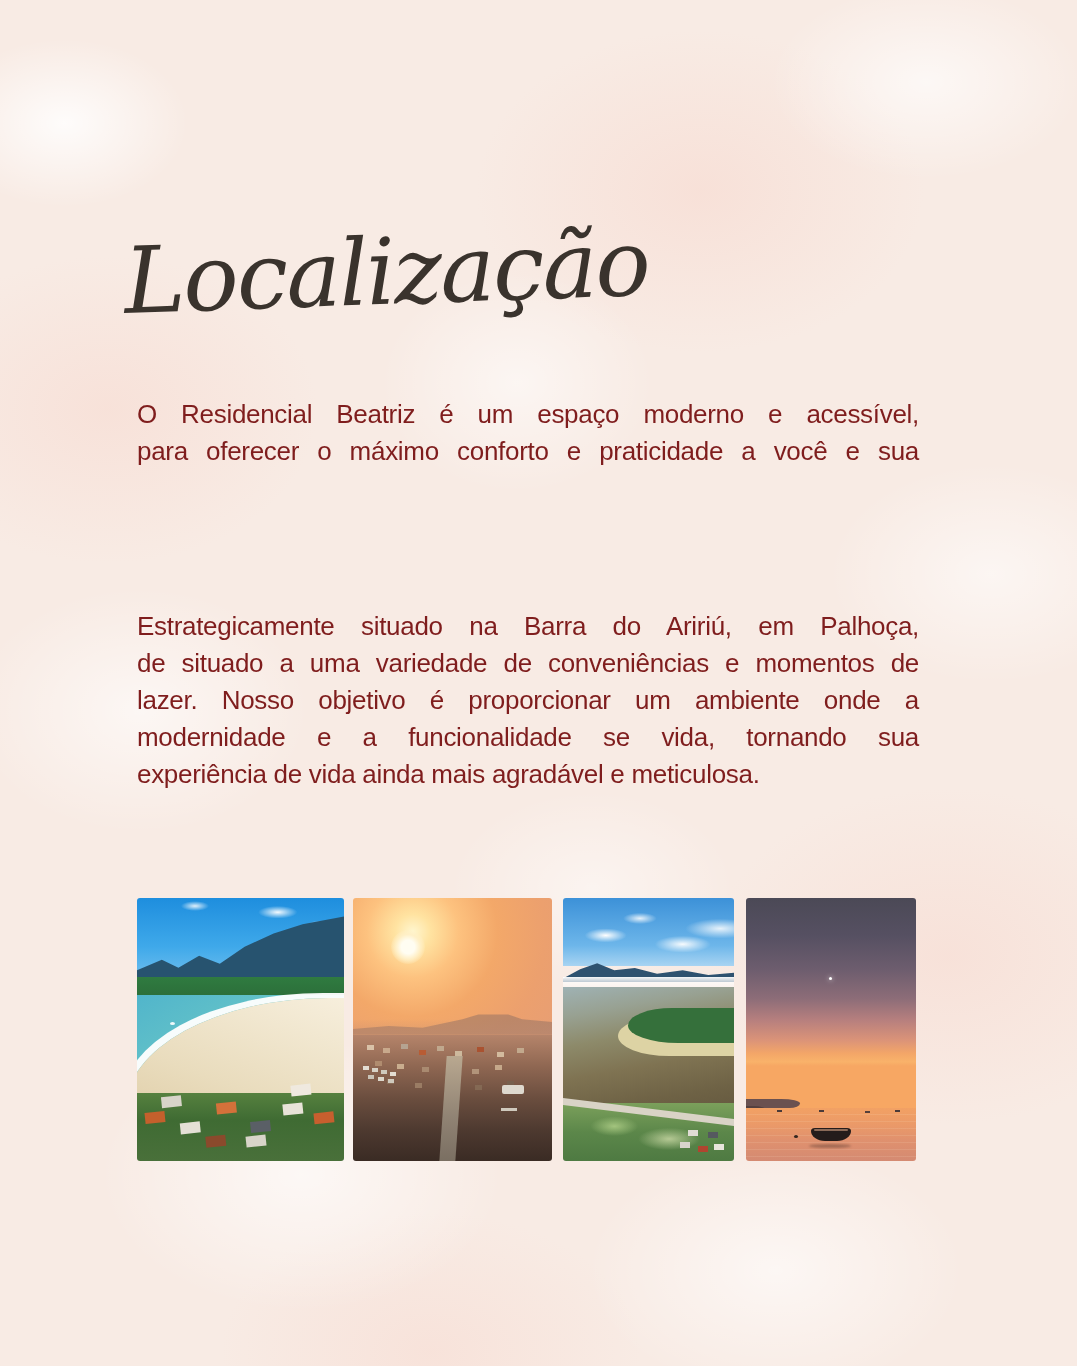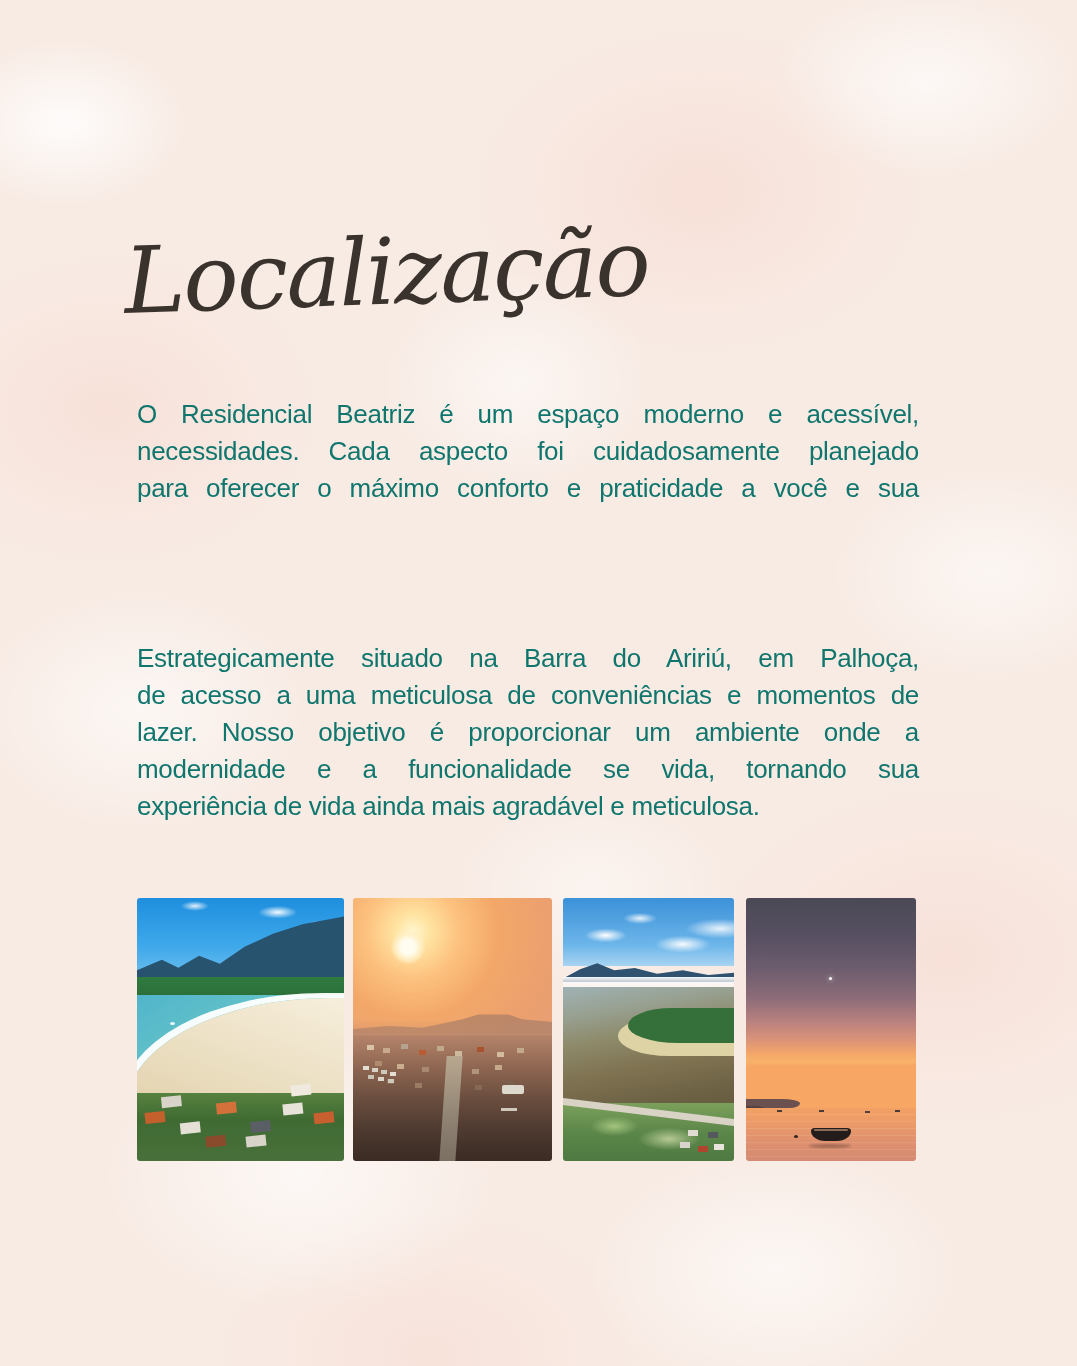--- a/index.html
+++ b/index.html
@@ -21,21 +21,21 @@
       radial-gradient(ellipse 320px 230px at 65% 14%, rgba(247,216,206,.55), transparent 70%),
       radial-gradient(ellipse 300px 220px at 10% 30%, rgba(247,216,206,.5), transparent 70%),
       radial-gradient(ellipse 340px 240px at 88% 70%, rgba(247,216,206,.5), transparent 70%),
       radial-gradient(ellipse 300px 200px at 40% 99%, rgba(247,216,206,.45), transparent 70%);
   }
 
   .title { position:absolute; left:126px; top:228px; font-family:"DejaVu Serif", serif;
     font-style:italic; font-weight:400; font-size:92px; letter-spacing:-2px; color:#3a332d;
     transform:rotate(-2deg); transform-origin:left bottom; white-space:nowrap; }
 
-  .text-col { position:absolute; left:137px; width:782px; color:#0f766e; font-size:26px;
+  .text-col { position:absolute; left:137px; width:782px; color:#7f1d1d; font-size:26px;
     letter-spacing:-0.3px; }
   .para .line { height:37px; line-height:37px; text-align:justify; text-align-last:justify;
     white-space:nowrap; overflow:visible; }
   .para .line.last { text-align-last:left; }
   #para-0 { top:396px; }
   #para-1 { top:608px; }
 
   
   .photos { position:absolute; left:137px; top:898px; height:263px; display:flex; }
   .photo { position:relative; height:263px; overflow:hidden; border-radius:3px; flex:none; }
@@ -146,27 +146,26 @@
 </head>
 <body>
 
 <div class="page">
   <div class="bg-texture"></div>
 
   <h1 class="title">Localização</h1>
 
   <div class="text-col para" id="para-0" style="position:absolute;">
       <div class="line">O Residencial Beatriz é um espaço moderno e acessível,</div>
-      <div class="line">necessidades. Cada aspecto foi cuidadosamente planejado</div>
       <div class="line">para oferecer o máximo conforto e praticidade a você e sua</div>
     </div>
 
-  <div class="text-col para" id="para-1" style="position:absolute;margin-top:32px;">
+  <div class="text-col para" id="para-1" style="position:absolute;">
       <div class="line">Estrategicamente situado na Barra do Aririú, em Palhoça,</div>
-      <div class="line">de acesso a uma meticulosa de conveniências e momentos de</div>
+      <div class="line">de situado a uma variedade de conveniências e momentos de</div>
       <div class="line">lazer. Nosso objetivo é proporcionar um ambiente onde a</div>
       <div class="line">modernidade e a funcionalidade se vida, tornando sua</div>
       <div class="line last">experiência de vida ainda mais agradável e meticulosa.</div>
     </div>
 
   <div class="photos">
 
     <figure class="photo" id="ph1" aria-label="Vista aérea da praia e lagoa com montanhas e casas">
       <div class="p1-sky"></div>
       <div class="p1-mtn"></div>

